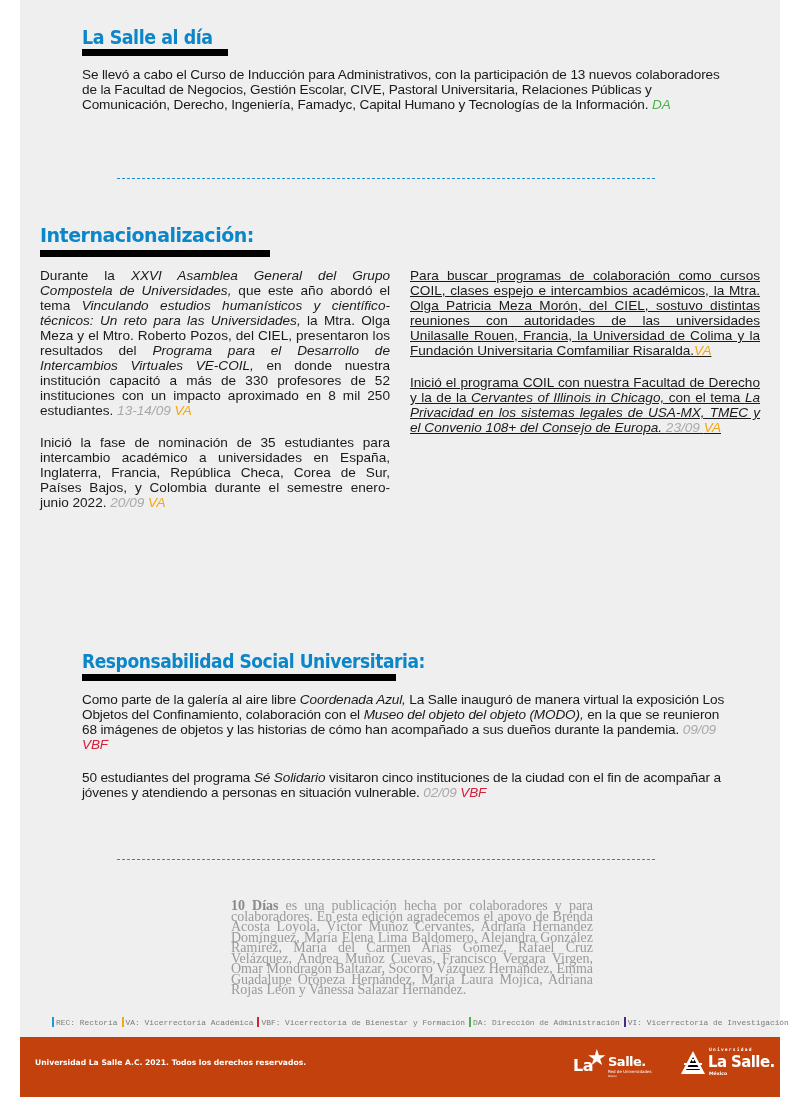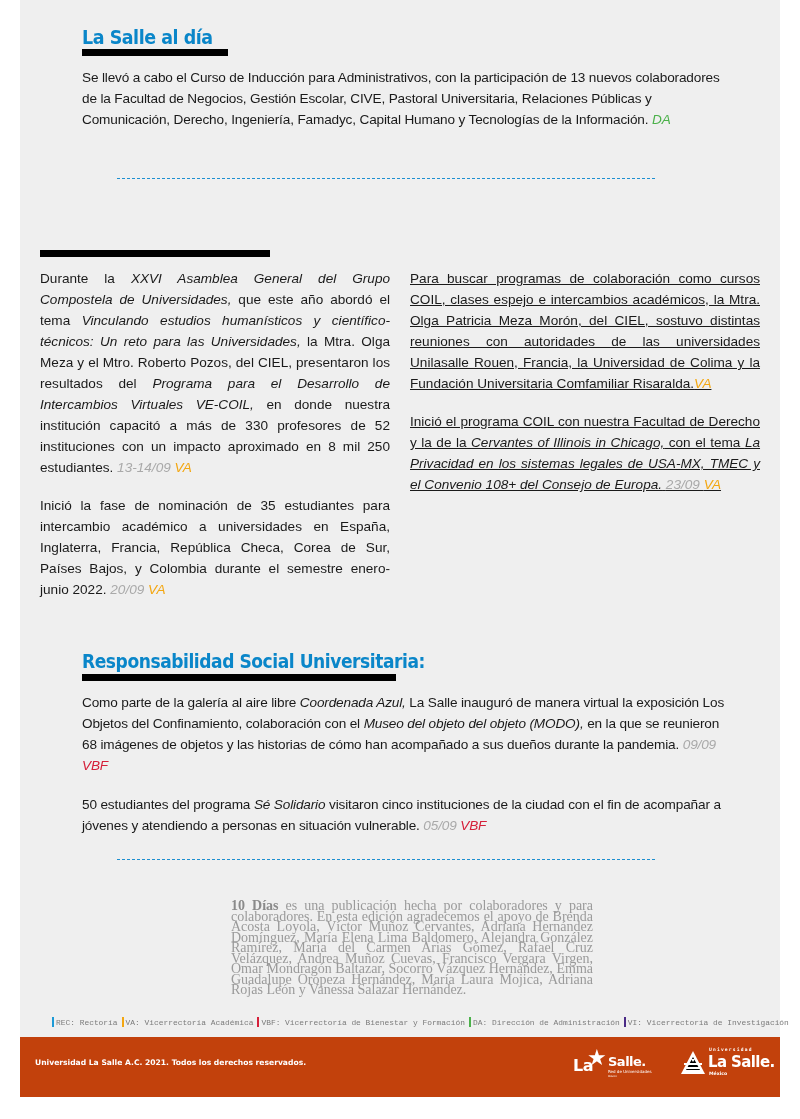--- a/index.html
+++ b/index.html
@@ -16,21 +16,21 @@
       position: absolute; margin: 0;
       font-family: "DejaVu Sans", sans-serif; font-weight: bold;
       color: #0a86c9; font-size: 19px; letter-spacing: -0.5px;
       line-height: 22px; white-space: nowrap;
       transform-origin: left top;
     }
     .title-bar { position: absolute; height: 7px; background: #000; }
     .para {
       position: absolute; margin: 0; color: #1a1a1a;
       font-family: "Liberation Sans", sans-serif;
-      font-size: 13.6px; line-height: 21px;
+      font-size: 13.6px; line-height: 15px;
     }
     .justify { text-align: justify; }
     .para i { font-style: italic; }
     .date { color: #a9a9a9; font-style: italic; }
     .tag { font-style: italic; }
     .tag-va { color: #f3a712; }
     .tag-da { color: #4bb14a; }
     .tag-vbf { color: #d5203a; }
     .divider {
       position: absolute; height: 0; border-top: 1px dashed #1d8fd0;
@@ -75,38 +75,39 @@
 <div class="page">
 
   <h2 class="section-title" style="left:62px; top:26px; transform:scaleX(0.92);">La Salle al día</h2>
   <div class="title-bar" style="left:62px; top:49px; width:146px;"></div>
   <p class="para" style="left:62px; top:67px; width:650px; letter-spacing:-0.15px;">
     <span>Se llevó a cabo el Curso de Inducción para Administrativos, con la participación de 13 nuevos colaboradores de la Facultad de Negocios, Gestión Escolar, CIVE, Pastoral Universitaria, Relaciones Públicas y Comunicación, Derecho, Ingeniería, Famadyc, Capital Humano y Tecnologías de la Información. </span><span class="tag tag-da">DA</span>
   </p>
 
   <div class="divider" style="left:97px; top:178px; width:538px;"></div>
 
+  <h2 class="section-title" style="left:20px; top:224px;">Internacionalización:</h2>
   <div class="title-bar" style="left:20px; top:250px; width:230px;"></div>
 
   <div class="para justify" style="left:20px; top:268px; width:350px;">
     <p id="intl-left-0" style="margin:0 0 17px 0;"><span>Durante la </span><i>XXVI Asamblea General del Grupo Compostela de Universidades,</i><span> que este año abordó el tema </span><i>Vinculando estudios humanísticos y científico-técnicos: Un reto para las Universidades,</i><span> la Mtra. Olga Meza y el Mtro. Roberto Pozos, del CIEL, presentaron los resultados del </span><i>Programa para el Desarrollo de Intercambios Virtuales VE-COIL,</i><span> en donde nuestra institución capacitó a más de 330 profesores de 52 instituciones con un impacto aproximado en 8 mil 250 estudiantes. </span><span class="date">13-14/09 </span><span class="tag tag-va">VA</span></p>
     <p id="intl-left-1" style="margin:0;"><span>Inició la fase de nominación de 35 estudiantes para intercambio académico a universidades en España, Inglaterra, Francia, República Checa, Corea de Sur, Países Bajos, y Colombia durante el semestre enero-junio 2022. </span><span class="date">20/09 </span><span class="tag tag-va">VA</span></p>
   </div>
 
   <div class="para justify" style="left:390px; top:268px; width:350px;text-decoration:underline;">
     <p id="intl-right-0" style="margin:0 0 17px 0;"><span>Para buscar programas de colaboración como cursos COIL, clases espejo e intercambios académicos, la Mtra. Olga Patricia Meza Morón, del CIEL, sostuvo distintas reuniones con autoridades de las universidades Unilasalle Rouen, Francia, la Universidad de Colima y la Fundación Universitaria Comfamiliar Risaralda.</span><span class="tag tag-va">VA</span></p>
     <p id="intl-right-1" style="margin:0;"><span>Inició el programa COIL con nuestra Facultad de Derecho y la de la </span><i>Cervantes of Illinois in Chicago,</i><span> con el tema </span><i>La Privacidad en los sistemas legales de USA-MX, TMEC y el Convenio 108+ del Consejo de Europa.</i><span> </span><span class="date">23/09 </span><span class="tag tag-va">VA</span></p>
   </div>
 
   <h2 class="section-title" style="left:62px; top:650px; transform:scaleX(0.9);">Responsabilidad Social Universitaria:</h2>
   <div class="title-bar" style="left:62px; top:674px; width:314px;"></div>
 
   <div class="para" style="left:62px; top:692px; width:650px; letter-spacing:-0.15px;">
     <p id="rsu-0" style="margin:0 0 18px 0;"><span>Como parte de la galería al aire libre </span><i>Coordenada Azul,</i><span> La Salle inauguró de manera virtual la exposición Los Objetos del Confinamiento, colaboración con el </span><i>Museo del objeto del objeto (MODO),</i><span> en la que se reunieron 68 imágenes de objetos y las historias de cómo han acompañado a sus dueños durante la pandemia. </span><span class="date">09/09 </span><span class="tag tag-vbf">VBF</span></p>
-    <p id="rsu-1" style="margin:0;"><span>50 estudiantes del programa </span><i>Sé Solidario</i><span> visitaron cinco instituciones de la ciudad con el fin de acompañar a jóvenes y atendiendo a personas en situación vulnerable. </span><span class="date">05/09 </span><span class="tag tag-vbf">VBF</span></p>
+    <p id="rsu-1" style="margin:0;"><span>50 estudiantes del programa </span><i>Sé Solidario</i><span> visitaron cinco instituciones de la ciudad con el fin de acompañar a jóvenes y atendiendo a personas en situación vulnerable. </span><span class="date">02/09 </span><span class="tag tag-vbf">VBF</span></p>
   </div>
 
   <div class="divider" style="left:97px; top:859px; width:538px;"></div>
 
   <p class="credits" style="left:194px;">
     <b>10 Días</b><span> es una publicación hecha por colaboradores y para colaboradores. En esta edición agradecemos el apoyo de Brenda Acosta Loyola, Víctor Muñoz Cervantes, Adriana Hernández Domínguez, María Elena Lima Baldomero, Alejandra González Ramírez, María del Carmen Arias Gómez, Rafael Cruz Velázquez, Andrea Muñoz Cuevas, Francisco Vergara Virgen, Omar Mondragón Baltazar, Socorro Vázquez Hernández, Emma Guadalupe Oropeza Hernández, María Laura Mojica, Adriana Rojas León y Vanessa Salazar Hernández.</span>
   </p>
 
   <div class="legend" style="left:32px;" id="legend"><span class="item"><span class="sw" style="background: rgb(29, 154, 214);"></span><span>REC: Rectoría</span></span><span class="item"><span class="sw" style="background: rgb(243, 167, 18);"></span><span>VA: Vicerrectoría Académica</span></span><span class="item"><span class="sw" style="background: rgb(213, 32, 58);"></span><span>VBF: Vicerrectoría de Bienestar y Formación</span></span><span class="item"><span class="sw" style="background: rgb(75, 177, 74);"></span><span>DA: Dirección de Administración</span></span><span class="item"><span class="sw" style="background: rgb(74, 42, 134);"></span><span>VI: Vicerrectoría de Investigación</span></span></div>
 </div>

